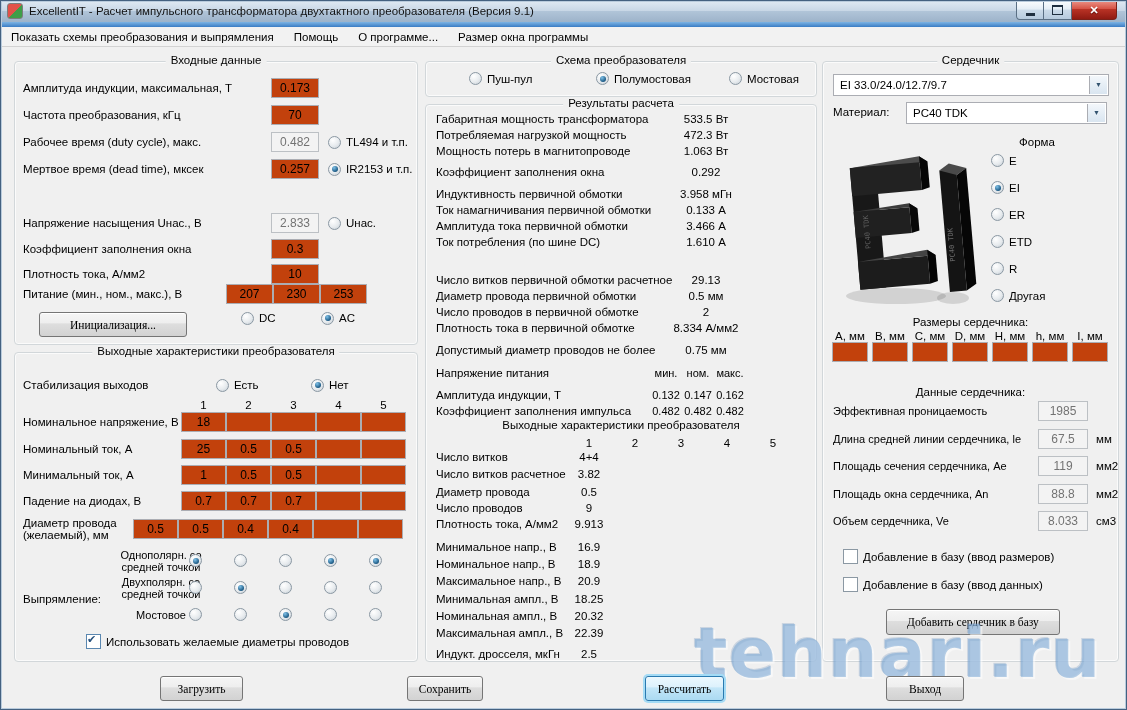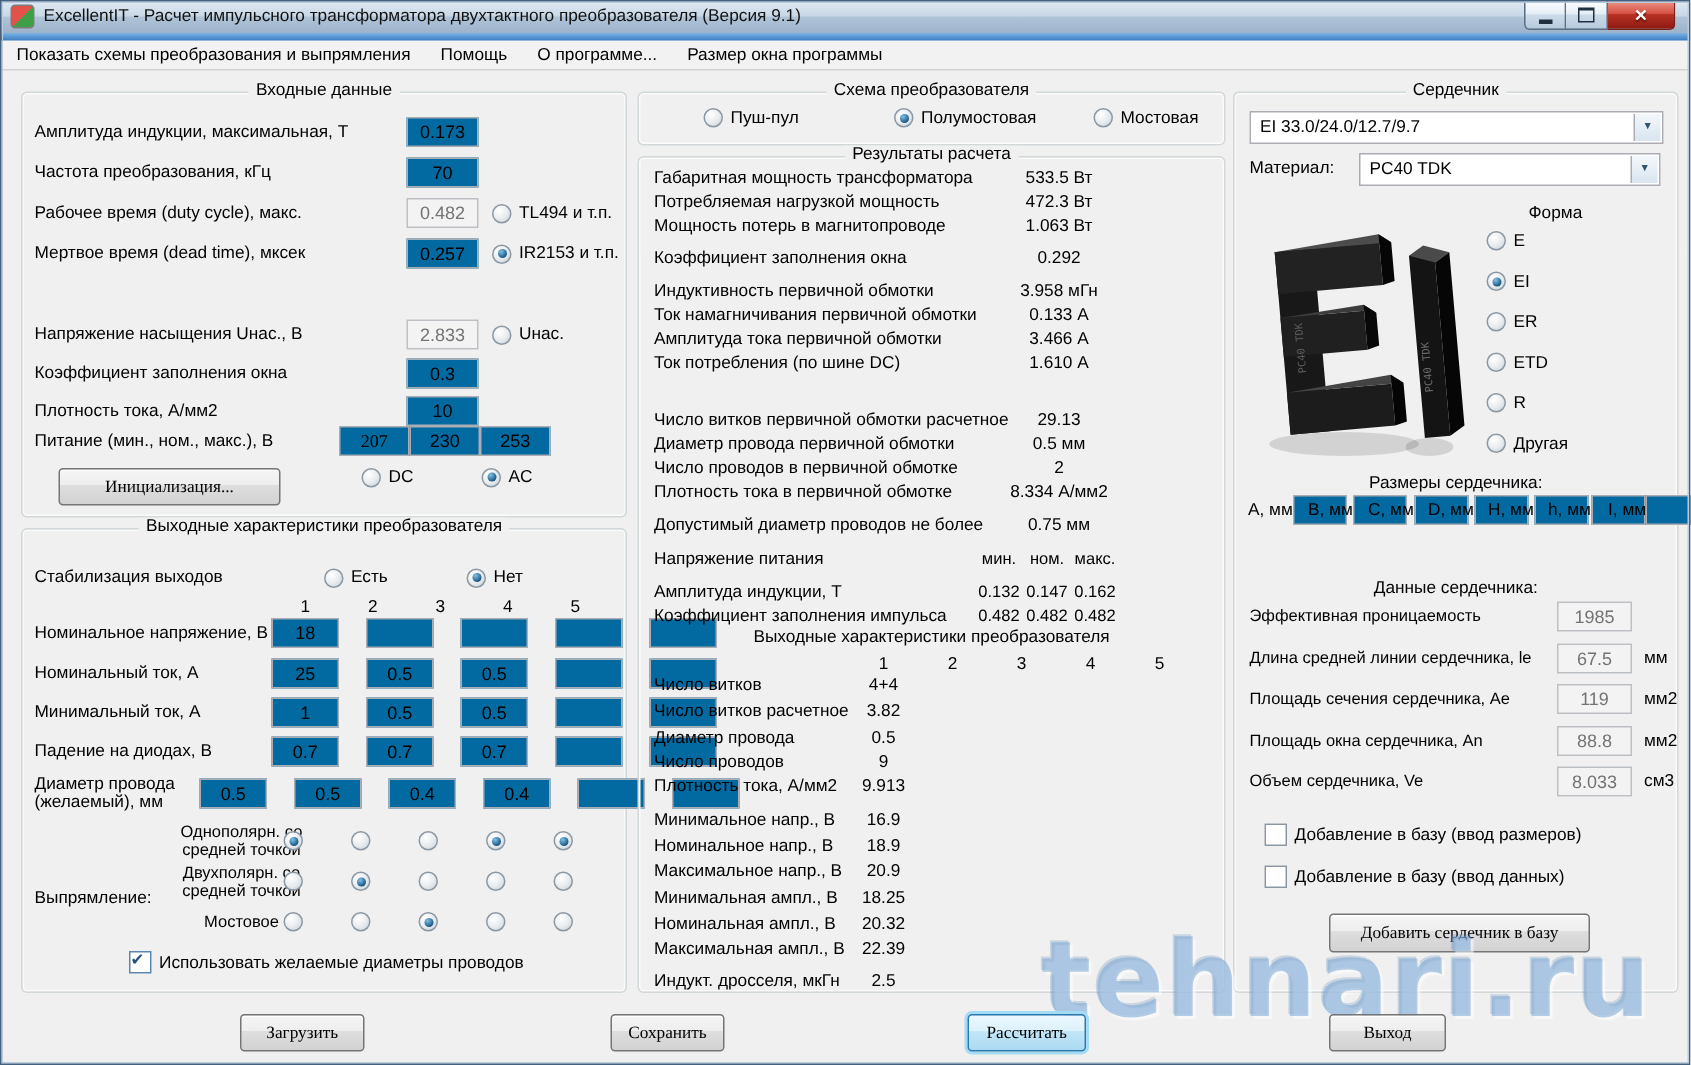--- a/index.html
+++ b/index.html
@@ -32,21 +32,21 @@
     background:linear-gradient(180deg,#7db4e4,#3a7cc4);z-index:10}
   
   .menubar{position:absolute;left:1px;top:27px;right:1px;height:19px;background:#f2f2f2;
     border-bottom:1px solid #d2d2d2;display:flex;align-items:center;z-index:9}
   .menu-item{padding:2px 10px;white-space:nowrap}
   
   .gb{position:absolute;border:1px solid #d2d7da;border-radius:4px;box-shadow:inset 0 0 0 1px #fbfbfb}
   .gb-legend{position:absolute;top:-8px;left:50%;transform:translateX(-50%);
     background:#f0f0f0;padding:0 5px;white-space:nowrap}
   
-  .ti{height:18px;border:1px solid #abadb3;background:#0369a1;font-family:"Liberation Sans",sans-serif;
+  .ti{height:18px;border:1px solid #abadb3;background:#c2410c;font-family:"Liberation Sans",sans-serif;
     font-size:12px;text-align:center;padding:0;box-sizing:content-box}
   .ti.dis{background:#f3f3f3;color:#737373;border-color:#bcc0c4}
   .rd{width:13px;height:13px;border-radius:50%;border:1px solid #8b98a3;box-sizing:border-box;
     background:radial-gradient(circle at 35% 30%,#ffffff,#e7ebee 55%,#c3ccd4);display:inline-block;position:relative;flex:0 0 auto}
   .rd.sel::after{content:"";position:absolute;left:2.5px;top:2.5px;width:6px;height:6px;border-radius:50%;
     background:radial-gradient(circle at 35% 30%,#7fc1e8,#1c5a85 70%,#123c58)}
   .cb{width:13px;height:13px;border:1px solid #8b98a3;background:#fff;display:inline-block;position:relative;flex:0 0 auto}
   .cb.checked{border-color:#5a87b0}
   .cb.checked::after{content:"✔";position:absolute;left:0px;top:-2px;font-size:11px;color:#28527e}
   .btn{position:absolute;border:1px solid #757575;border-radius:3px;font-family:Liberation Serif, serif;
@@ -60,37 +60,37 @@
     background:linear-gradient(#f3f7fb,#d9e5f0);display:flex;align-items:center;justify-content:center;
     font-size:7px;color:#33536f}
   .lbl{white-space:nowrap}
   
   .frow{position:absolute;left:8px;right:6px;height:20px;display:flex;align-items:center}
   .fin{position:absolute;left:248px;width:46px}
   .frad{position:absolute;left:305px;display:flex;align-items:center;gap:5px}
   
   .trow{position:absolute;left:8px;right:4px;display:flex;align-items:center}
   .tlab{width:158px;flex:0 0 auto}
-  .tc{width:43px;margin-right:18px}
+  .tc{width:43px;margin-right:0}
   .thead span{display:inline-block;width:45px;text-align:center}
   .vrads{position:absolute;left:158px;display:flex}
   .rc{width:45px;display:flex;justify-content:center}
   
   .rrow{position:absolute;left:10px;right:10px;height:15px;white-space:nowrap}
   .rlab{position:absolute;left:0;top:0}
   .rval{position:absolute;left:210px;width:120px;text-align:center;top:0}
   .s3{position:absolute;width:34px;text-align:center;top:0;font-size:11px}
   .occ{position:absolute;width:46px;text-align:center;top:0}
   
   .crow{position:absolute;left:10px;right:8px;height:20px}
   .crow .cl{position:absolute;left:0;top:4px;font-size:11px;white-space:nowrap}
   .crow .ci{position:absolute;left:205px;width:48px}
   .crow .cu{position:absolute;left:263px;top:4px}
   .szgrid{position:absolute;left:9px;top:268px;display:flex;gap:4px}
-  .szcol{width:36px;display:flex;flex-direction:row;align-items:center}
+  .szcol{width:36px;display:flex;flex-direction:column;align-items:center}
   .szcol .ti{width:34px}
   .cbrow{position:absolute;left:20px;display:flex;align-items:center;gap:5px;white-space:nowrap}
   .watermark{position:absolute;left:694px;top:612px;font-family:"DejaVu Sans",sans-serif;
     font-weight:bold;font-size:70px;letter-spacing:1px;color:rgba(122,168,214,.55);
     text-shadow:2px 2px 1px rgba(255,255,255,.55), -1px -1px 0 rgba(90,130,180,.25);
     z-index:30;pointer-events:none}
 </style>
 </head>
 <body>
 
@@ -161,21 +161,21 @@
       <span class="lbl">Коэффициент заполнения окна</span>
     <input class="ti fin" value="0.3" style="">
     </div>
   <div class="frow" style="top:202px">
       <span class="lbl">Плотность тока, А/мм2</span>
     <input class="ti fin" value="10" style="">
     </div>
 
   <div class="frow" style="top:222px">
       <span class="lbl">Питание (мин., ном., макс.), В</span>
-    <input class="ti" style="position: absolute; left: 203px; width: 45px; font-family: Liberation Serif, serif;" value="207">
+    <input class="ti" style="position: absolute; left: 203px; width: 45px;" value="207">
     <input class="ti" style="position: absolute; left: 250px; width: 45px;" value="230">
     <input class="ti" style="position: absolute; left: 297px; width: 45px;" value="253">
     </div>
 
   <div class="frow" style="top:246px">
     <span style="position:absolute;left:218px;display:flex;align-items:center;gap:5px">
         <span class="rd"></span>
         <span class="lbl">DC</span>
       </span>
     <span style="position:absolute;left:298px;display:flex;align-items:center;gap:5px">

